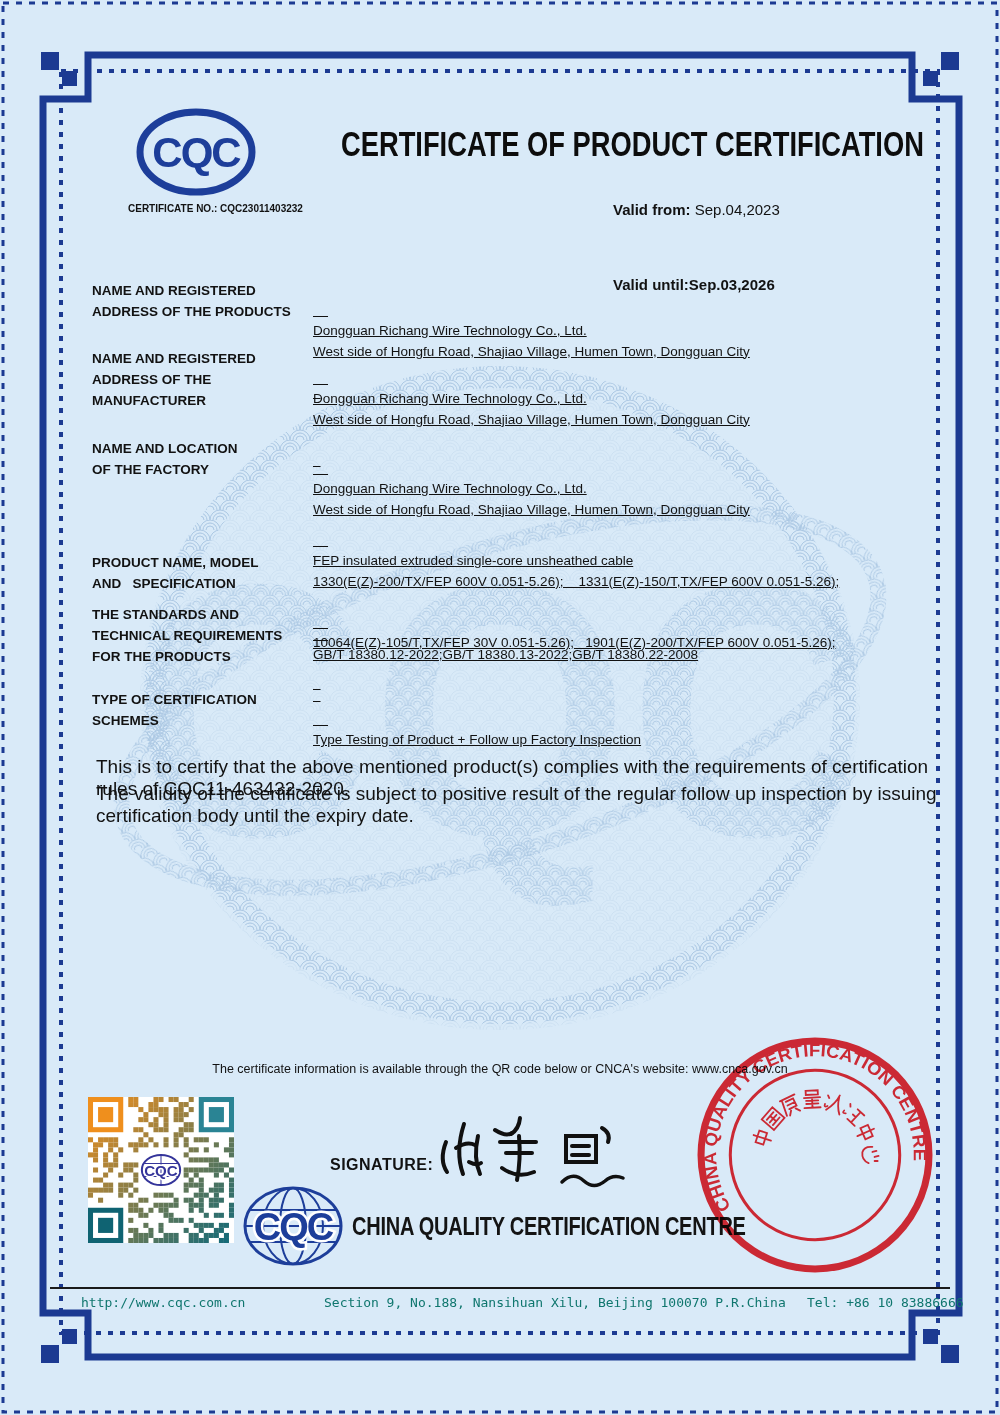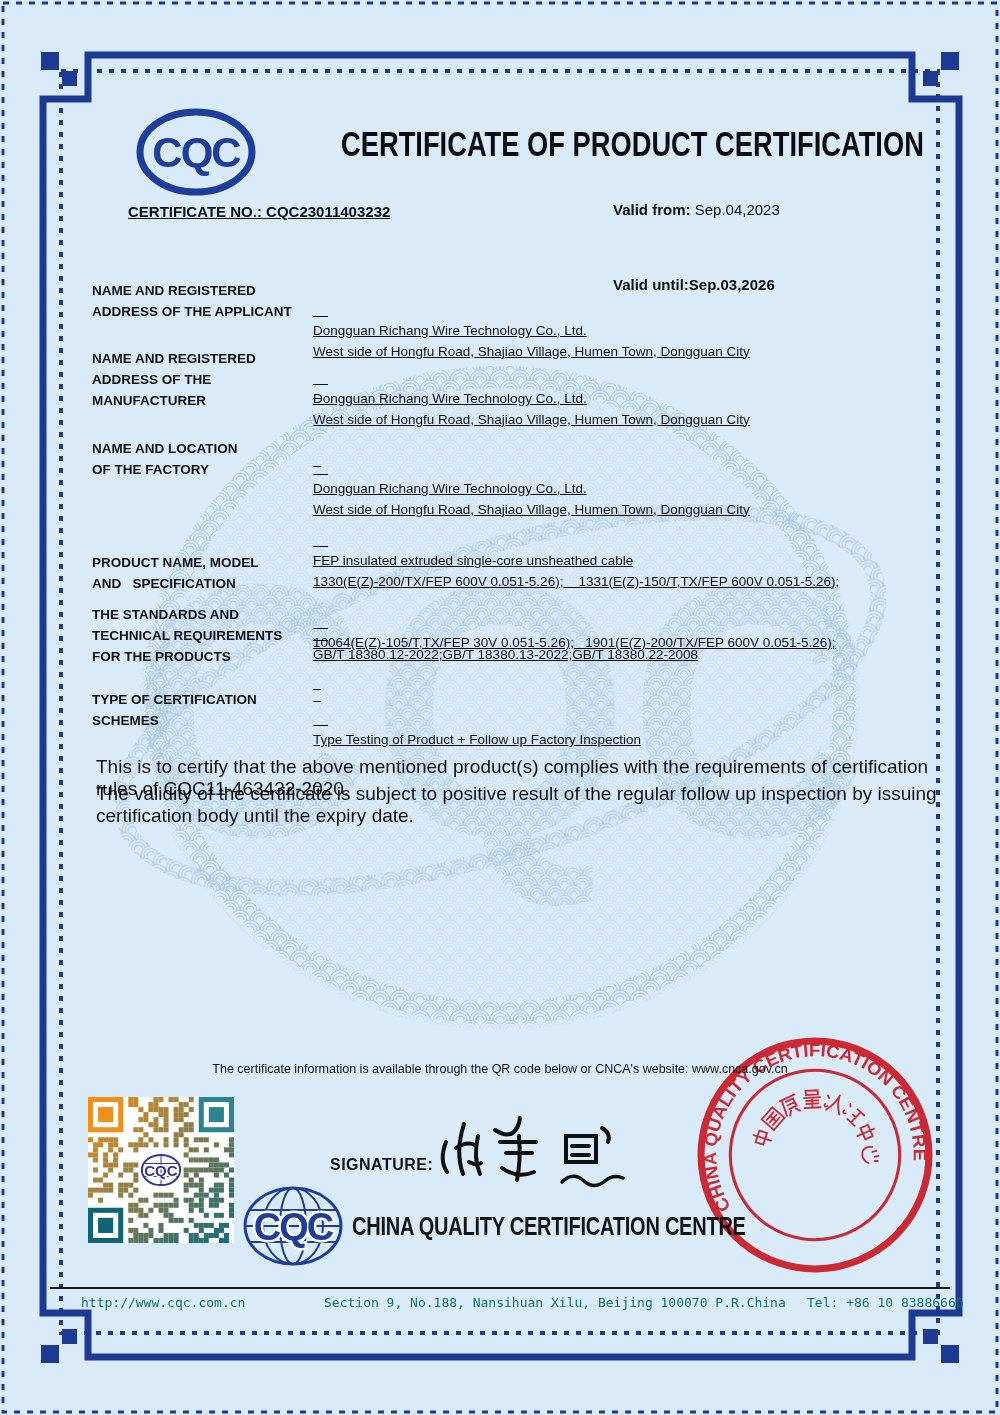--- a/index.html
+++ b/index.html
@@ -3,21 +3,21 @@
 <meta charset="utf-8">
 <style>
   html,body{margin:0;padding:0;background:#d9eaf8;}
   .page{position:relative;width:1000px;height:1415px;background:#d9eaf8;overflow:hidden;
         font-family:"Liberation Sans",sans-serif;color:#121212;}
   .abs{position:absolute;}
   svg{display:block;}
   .pre{white-space:pre-wrap;}
   .title{left:275px;top:124px;width:600px;text-align:center;font-size:35px;font-weight:bold;
          color:#0d0d0d;transform:scaleX(.78);transform-origin:center;letter-spacing:0px;white-space:nowrap;}
-  .certno{left:128px;top:203px;font-size:15px;font-weight:bold;text-decoration:underline;}
+  .certno{left:128px;top:203px;font-size:10px;font-weight:bold;}
   .valid{left:613px;font-size:15px;}
   .valid b{font-weight:bold;}
   .flabel{left:92px;width:212px;font-size:13.5px;font-weight:bold;line-height:21px;}
   .fvalue{left:313px;width:650px;font-size:13.5px;line-height:20.5px;text-decoration:underline;}
   .para{left:96px;width:845px;font-size:19px;}
   .qrnote{left:0;top:1062px;width:1000px;text-align:center;font-size:12.5px;}
   .sig-label{left:330px;top:1156px;font-size:16px;font-weight:bold;letter-spacing:.5px;}
   .issuer-name{left:352px;top:1212px;font-size:25px;font-weight:bold;color:#141414;
                transform:scaleX(.8);transform-origin:left;white-space:nowrap;letter-spacing:-.3px;}
   .footer-rule{left:50px;top:1287px;width:900px;height:0;border-top:2px solid #1a1a1a;}
@@ -78,21 +78,21 @@
   <div class="abs valid" style="top:201px;">
     <b>Valid from:</b>
     <span>Sep.04,2023</span>
   </div>
   <div class="abs valid" style="top:229px;margin-top:47px;">
     <b>Valid until:</b><b>Sep.03,2026</b>
   </div>
 
   <div class="abs flabel" style="top:280px;">
     <div>NAME AND REGISTERED</div>
-      <div>ADDRESS OF THE APPLICANT</div>
+      <div>ADDRESS OF THE PRODUCTS</div>
   </div>
   <div class="abs fvalue pre" style="top:280px;">
     <div>Dongguan Richang Wire Technology Co., Ltd.</div><div>West side of Hongfu Road, Shajiao Village, Humen Town, Dongguan City</div>
   </div>
 
   <div class="abs flabel" style="top:348px;">
     <div>NAME AND REGISTERED</div>
       <div>ADDRESS OF THE</div>
     <div>MANUFACTURER</div>
   </div>

